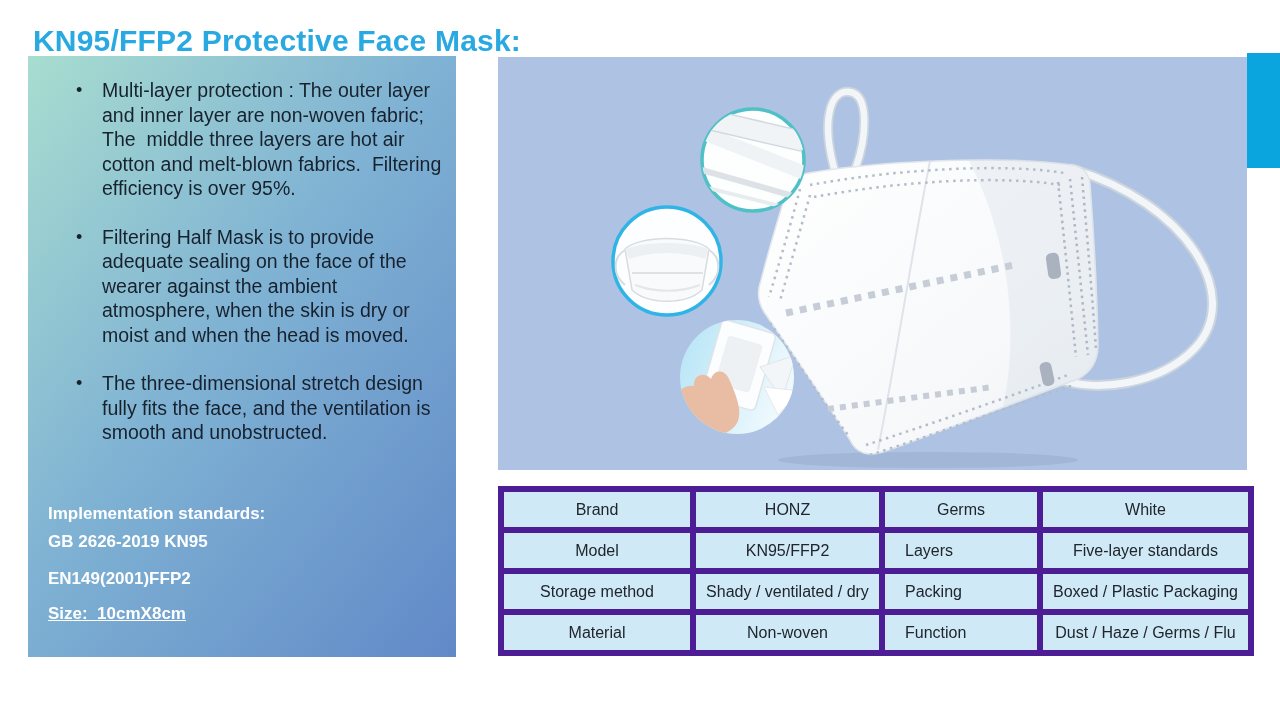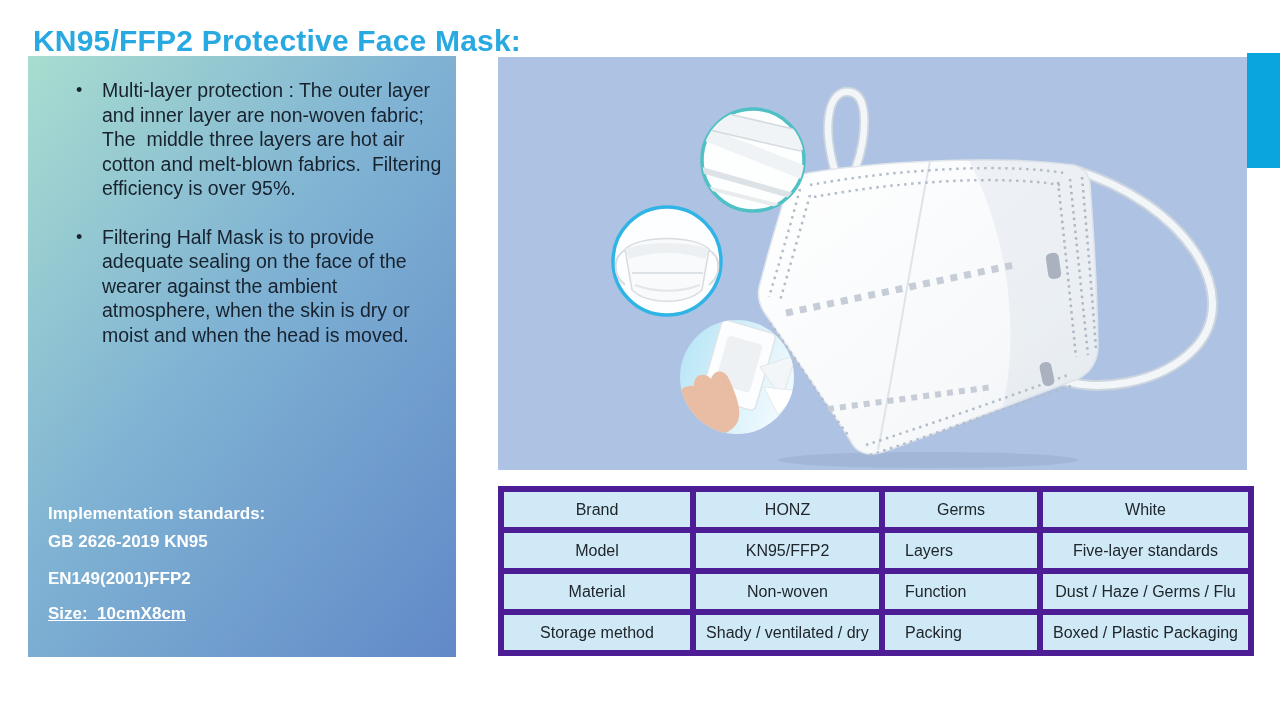--- a/index.html
+++ b/index.html
@@ -60,20 +60,21 @@
 <body>
 
 <div class="slide">
 
   <h1 class="title">KN95/FFP2 Protective Face Mask:</h1>
 
   <div class="panel">
     <ul class="bullets">
         <li>Multi-layer protection : The outer layer and inner layer are non-woven fabric; The  middle three layers are hot air cotton and melt-blown fabrics.  Filtering efficiency is over 95%.</li>
         <li>Filtering Half Mask is to provide adequate sealing on the face of the wearer against the ambient atmosphere, when the skin is dry or moist and when the head is moved.</li>
+        <li>The three-dimensional stretch design fully fits the face, and the ventilation is smooth and unobstructed.</li>
       </ul>
     <div class="standards">
       <div class="std-line">Implementation standards:</div>
       <div class="std-line">GB 2626-2019 KN95</div>
       <div class="std-line en">EN149(2001)FFP2</div>
       <div class="std-line size">Size:  10cmX8cm</div>
     </div>
   </div>
 
   <div class="product">
@@ -192,27 +193,27 @@
           <td>Germs</td>
           <td>White</td>
         </tr>
         <tr>
           <td>Model</td>
           <td>KN95/FFP2</td>
           <td class="left">Layers</td>
           <td>Five-layer standards</td>
         </tr>
         <tr>
+          <td>Storage method</td>
+          <td>Shady / ventilated / dry</td>
+          <td class="left">Packing</td>
+          <td>Boxed / Plastic Packaging</td>
+        </tr>
+        <tr>
           <td>Material</td>
           <td>Non-woven</td>
           <td class="left">Function</td>
           <td>Dust / Haze / Germs / Flu</td>
         </tr>
-        <tr>
-          <td>Storage method</td>
-          <td>Shady / ventilated / dry</td>
-          <td class="left">Packing</td>
-          <td>Boxed / Plastic Packaging</td>
-        </tr>
       </tbody>
   </table>
 
 </div>
 
 </body></html>

